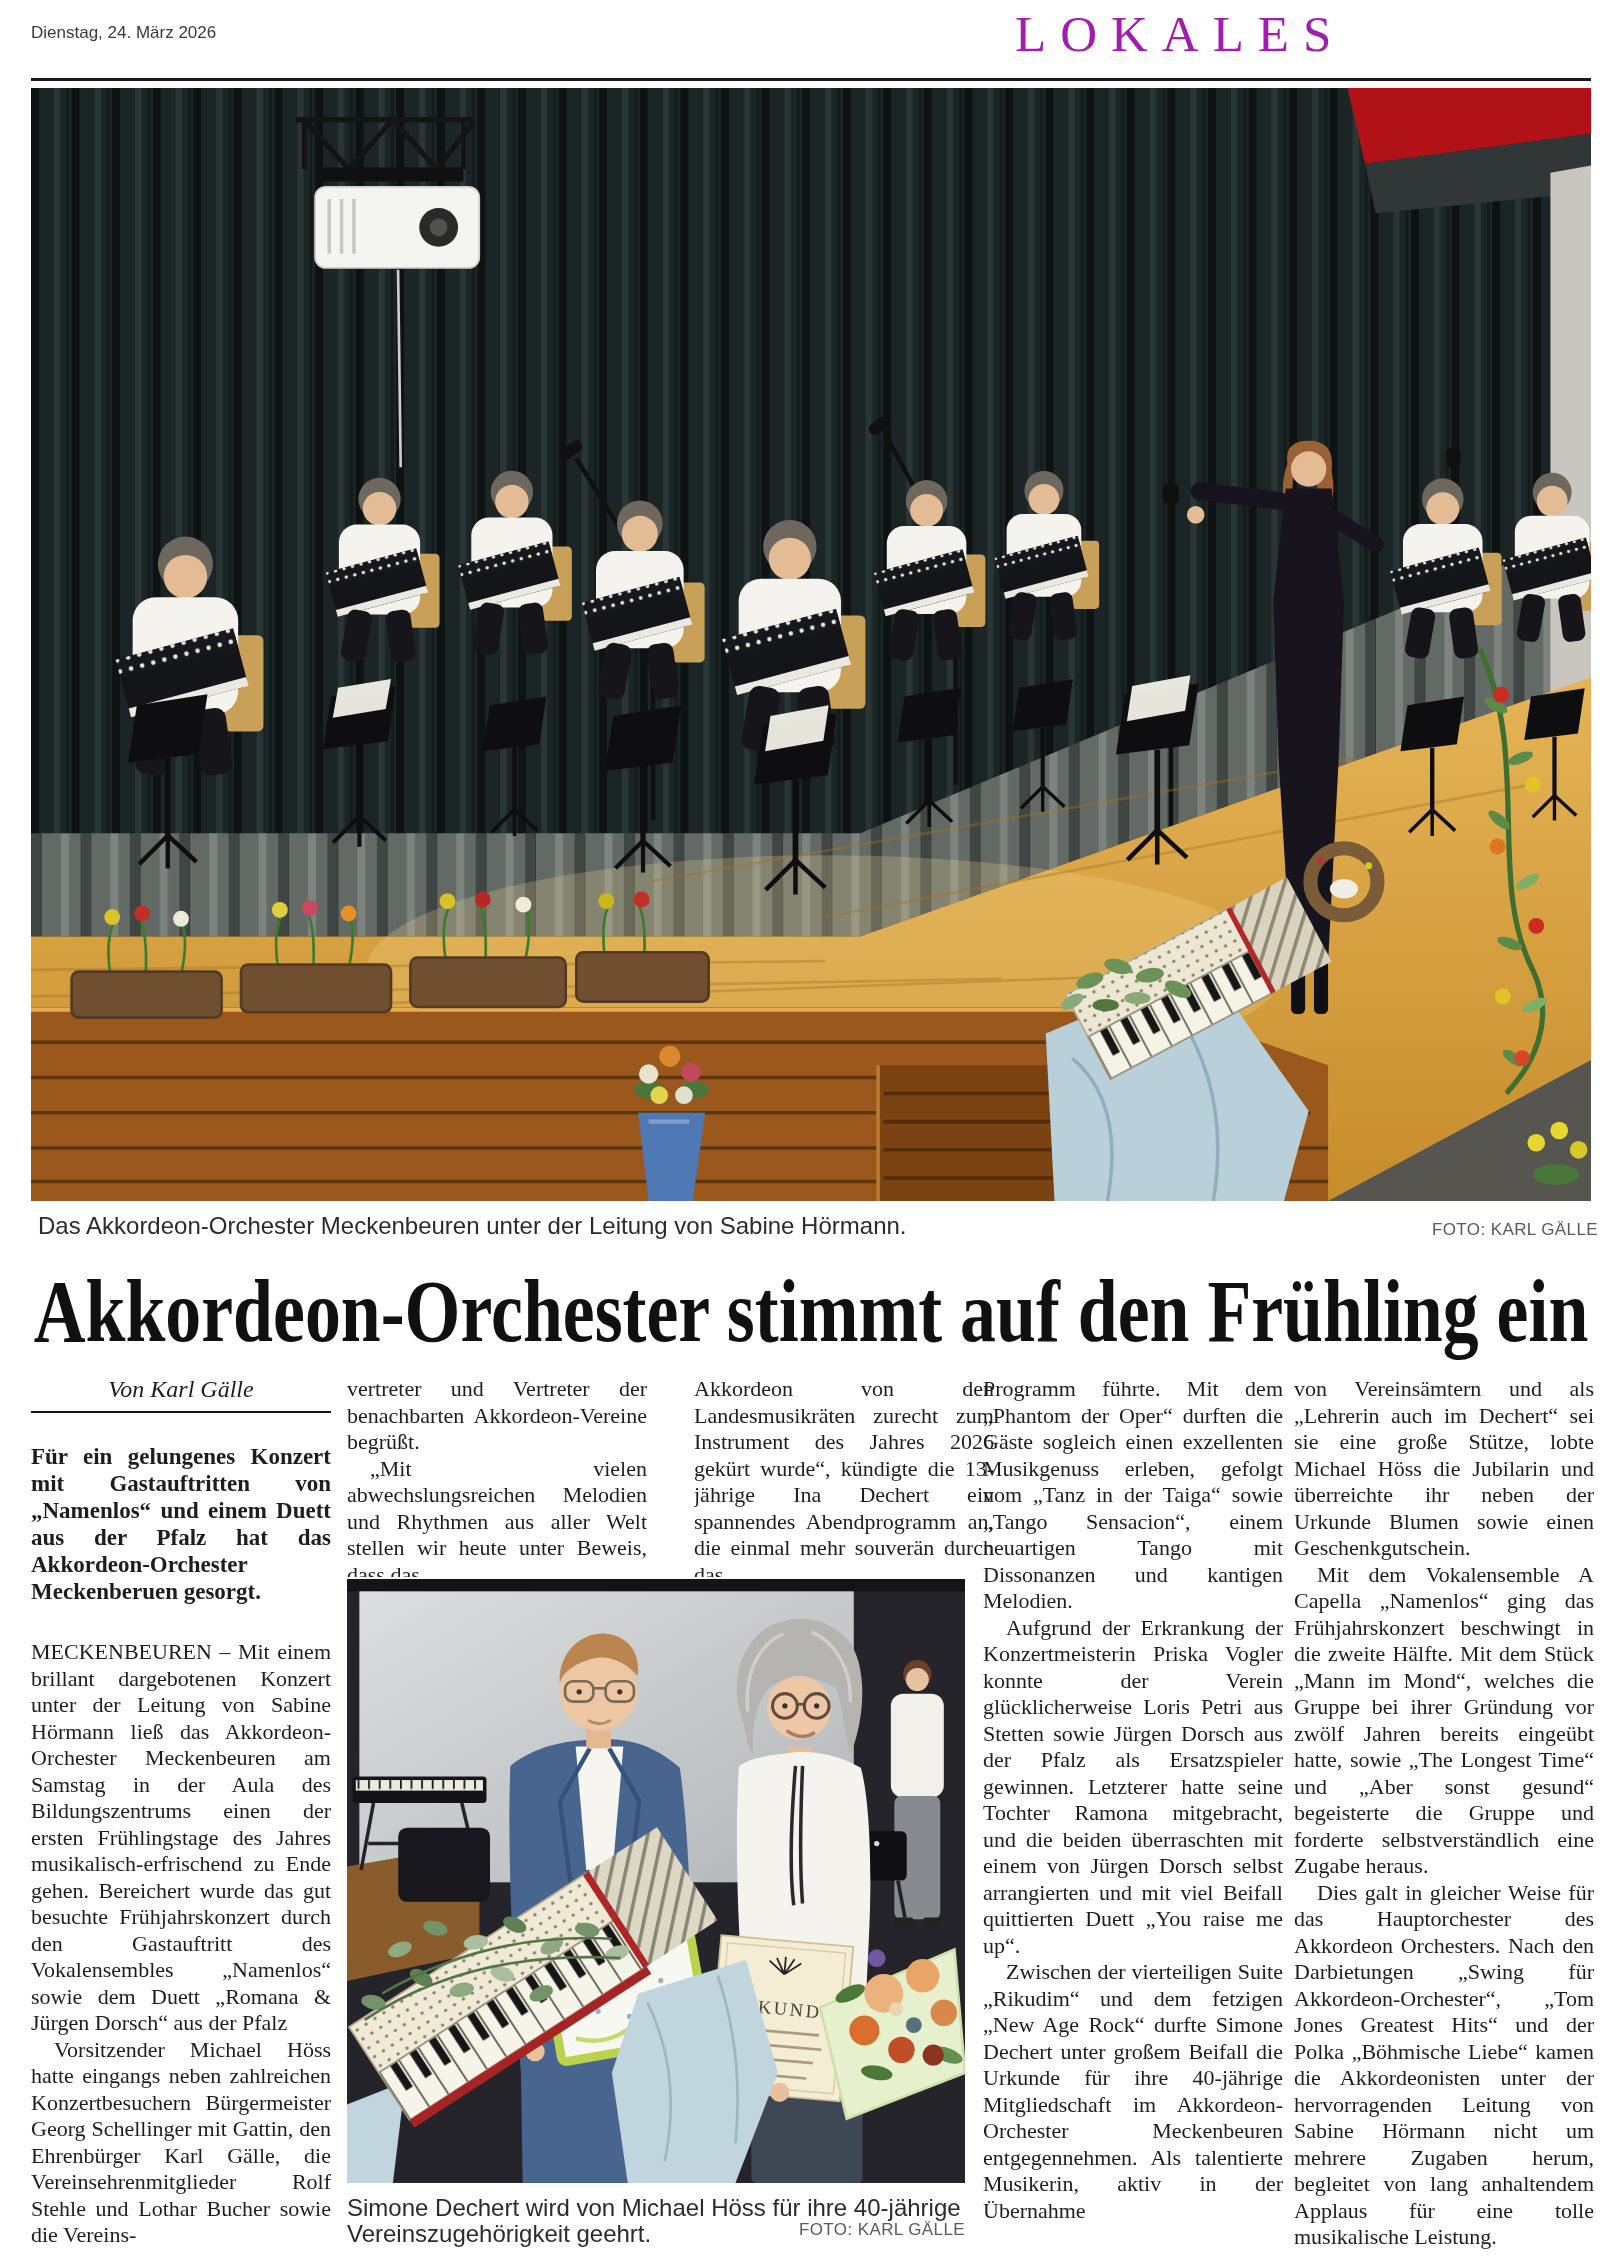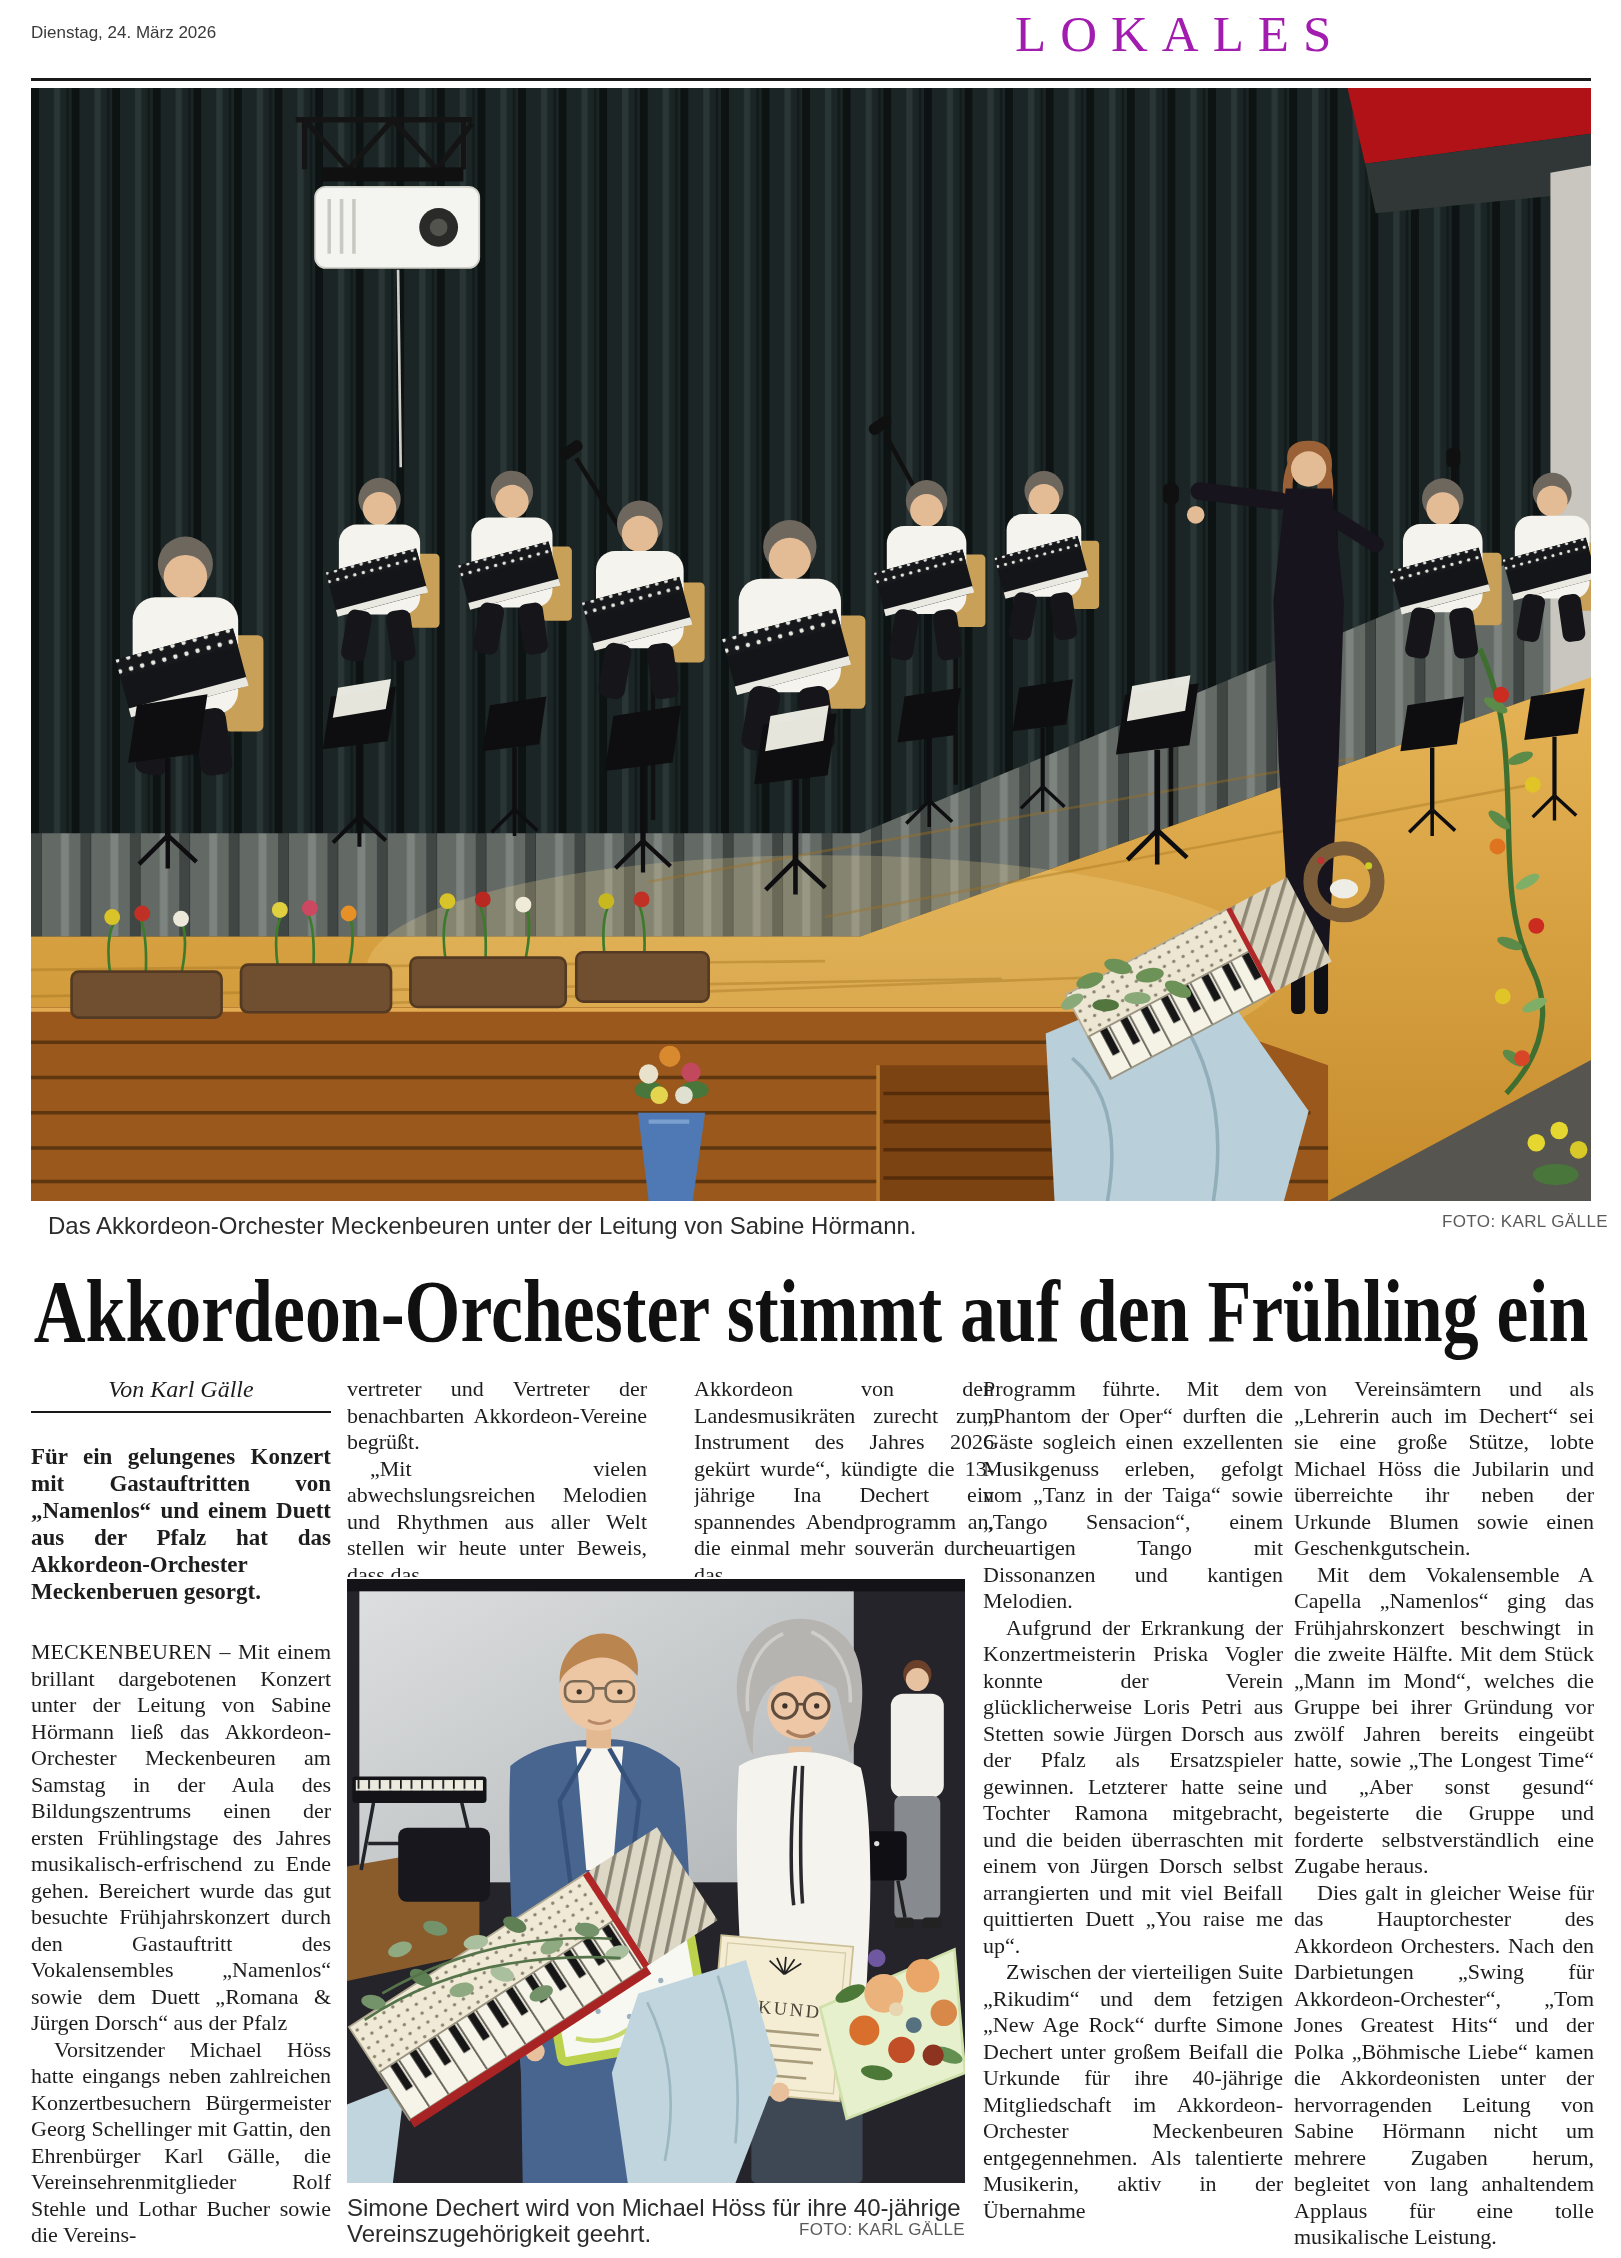--- a/index.html
+++ b/index.html
@@ -6,21 +6,21 @@
   body{width:1622px;height:2258px;position:relative;font-family:"Liberation Sans",sans-serif;color:#1c1c1c;}
   .abs{position:absolute;}
   
   #header-date{left:31px;top:23px;font-size:17px;color:#3a3a3a;}
   #section-title{left:1015px;top:5.3px;font-family:"Liberation Serif","DejaVu Serif",serif;font-size:51px;letter-spacing:14px;color:#a21caf;}
   #header-rule{left:31px;top:78px;width:1560px;height:2.6px;background:#1a1a1a;}
   
   #main-photo{left:31px;top:88px;width:1560px;height:1113px;overflow:hidden;background:#141b1b;}
   #main-photo svg{display:block;width:100%;height:100%;}
   
-  #main-caption-row{left:48px;top:1212px;width:1560px;display:flex;justify-content:space-between;align-items:flex-start;}
+  #main-caption-row{left:38px;top:1212px;width:1560px;display:flex;justify-content:space-between;align-items:flex-end;}
   .caption{font-size:24px;color:#2b2b2b;}
   .credit{font-size:17px;color:#5a5a5a;letter-spacing:0.4px;white-space:nowrap;}
   
   #headline-wrap{left:31px;top:1260px;width:1560px;height:102px;}
   
   #article{left:31px;top:1376px;width:1560px;height:882px;}
   .col{position:absolute;top:0;width:300px;height:882px;overflow:hidden;
        font-family:"Liberation Serif","DejaVu Serif",serif;font-size:22px;line-height:26.5px;
        text-align:justify;hyphens:auto;-webkit-hyphens:auto;color:#1d1d1d;}
   .col p{margin:0;}

